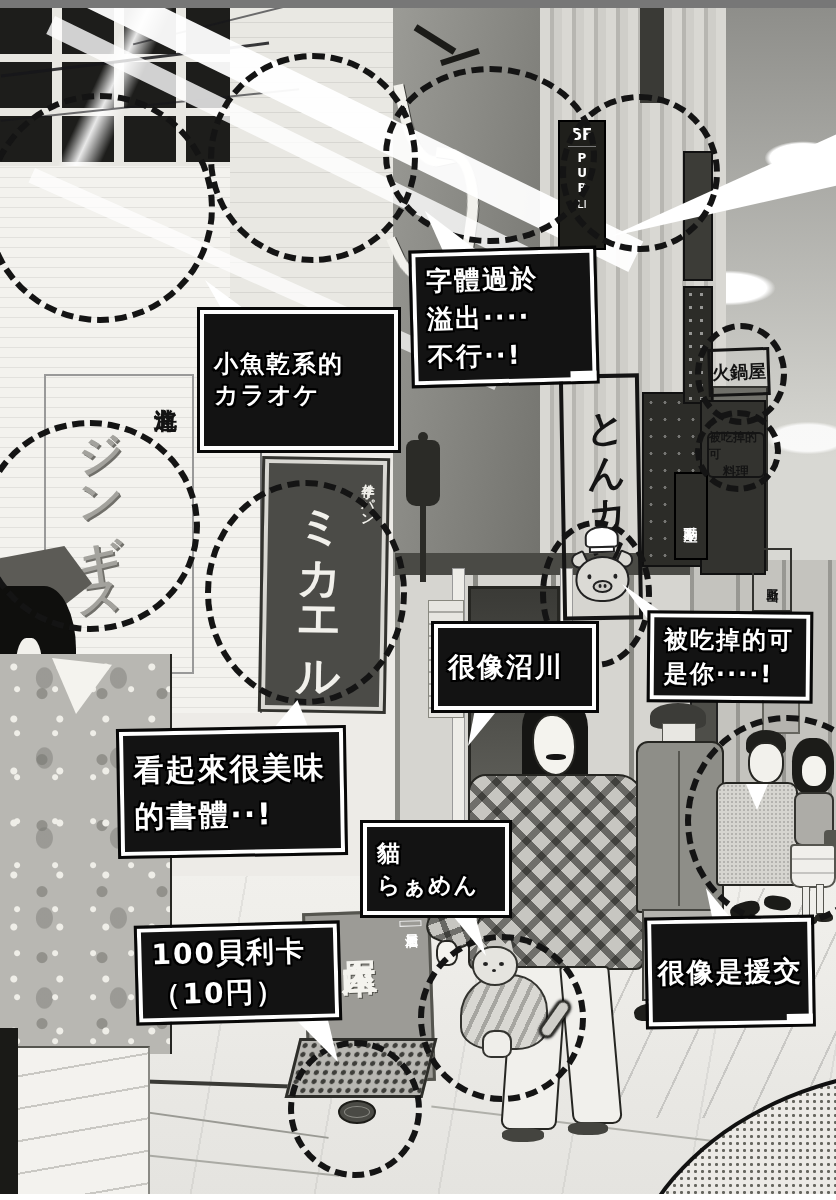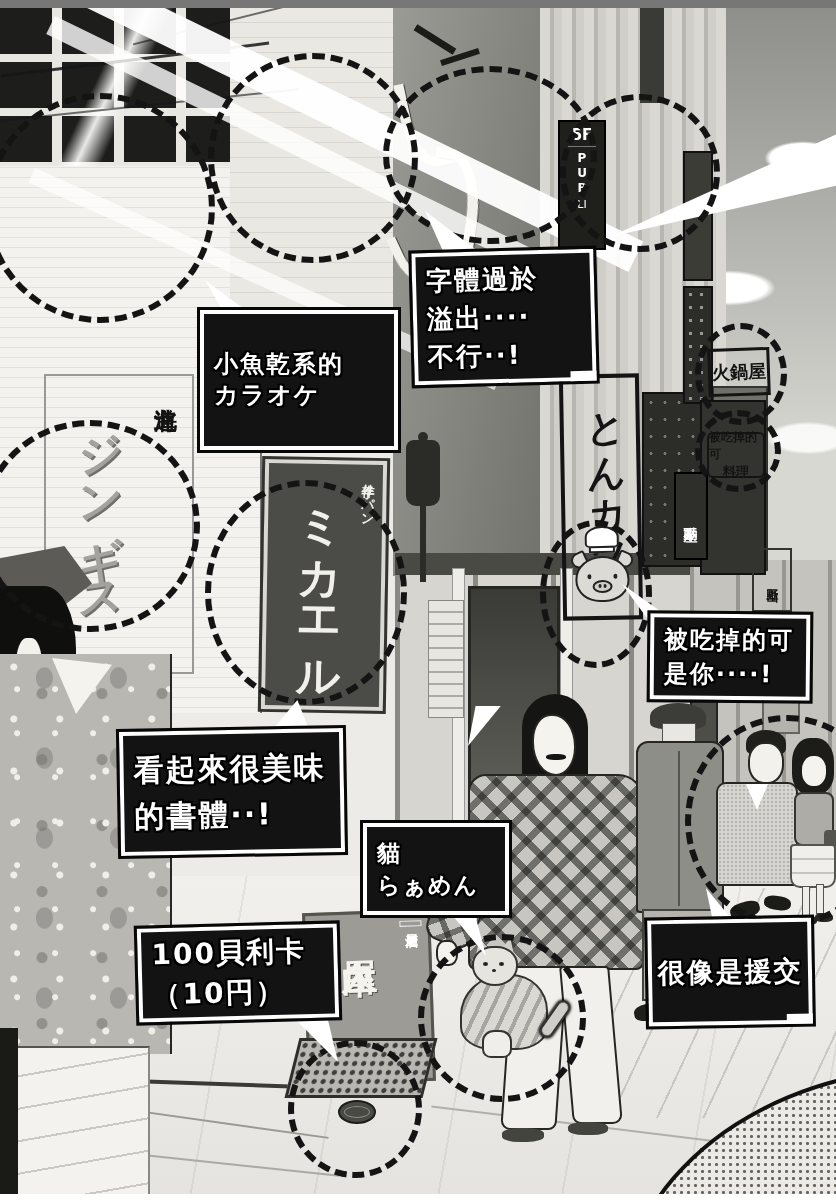--- a/index.html
+++ b/index.html
@@ -563,20 +563,23 @@
     <div class="notch"></div>
   </div>
 
   <div class="tail t-delic"></div>
   <div class="note n-delic">
     <div class="ln">看起來很美味</div>
     <div class="ln">的書體··!</div>
   </div>
 
   <div class="tail t-numa"></div>
+  <div class="note n-numa">
+    <div class="ln">很像沼川</div>
+  </div>
 
   <div class="tail t-eaten"></div>
   <div class="note n-eaten">
     <div class="ln">被吃掉的可</div>
     <div class="ln">是你····!</div>
   </div>
 
   <div class="tail t-cat"></div>
   <div class="note n-cat">
     <div class="ln">貓</div>

